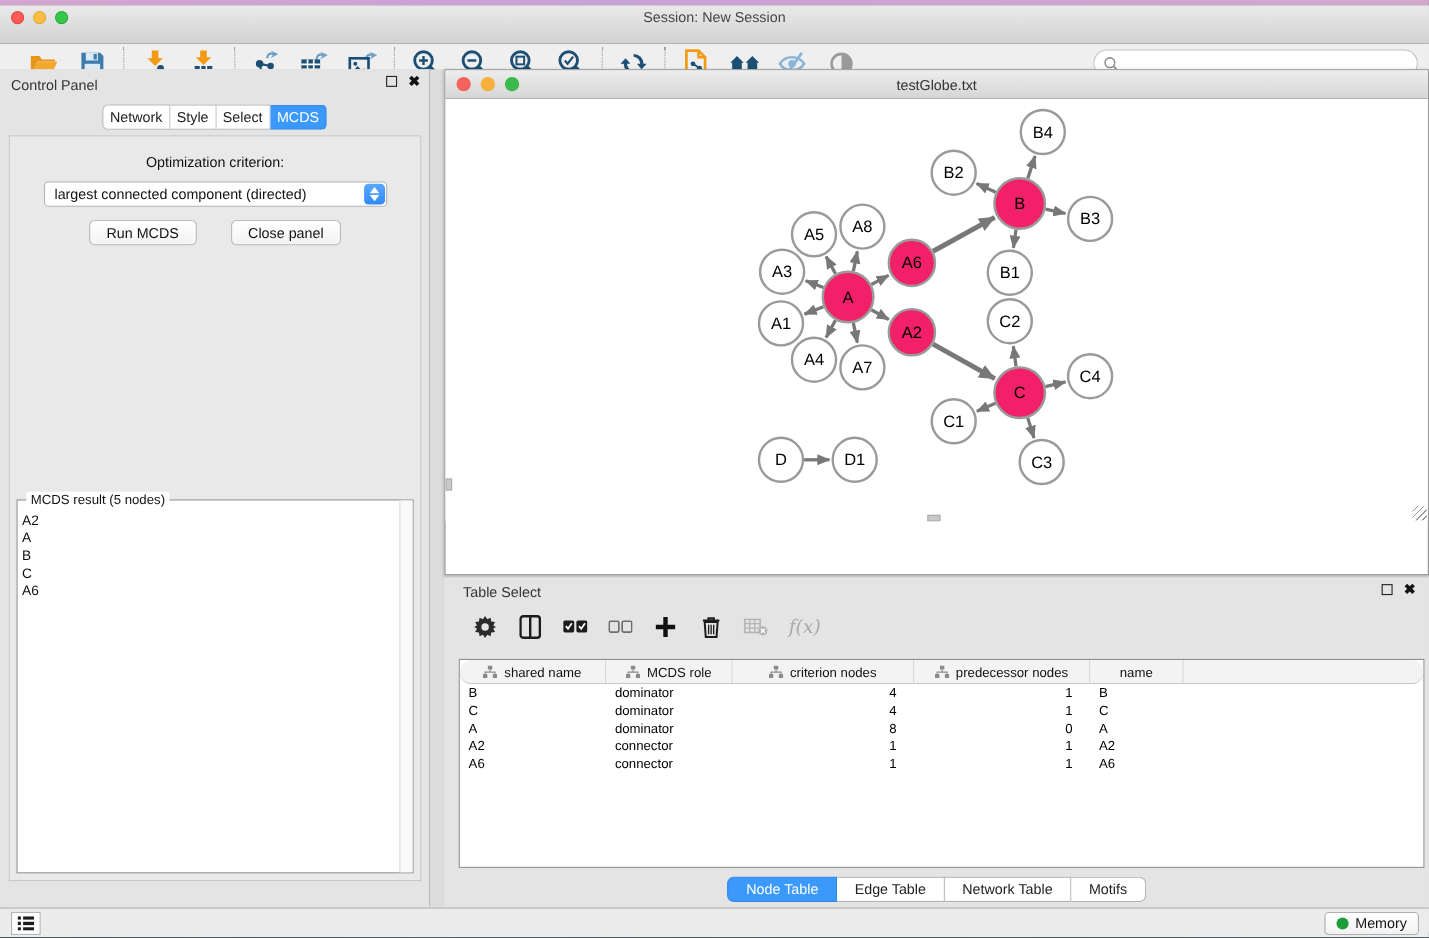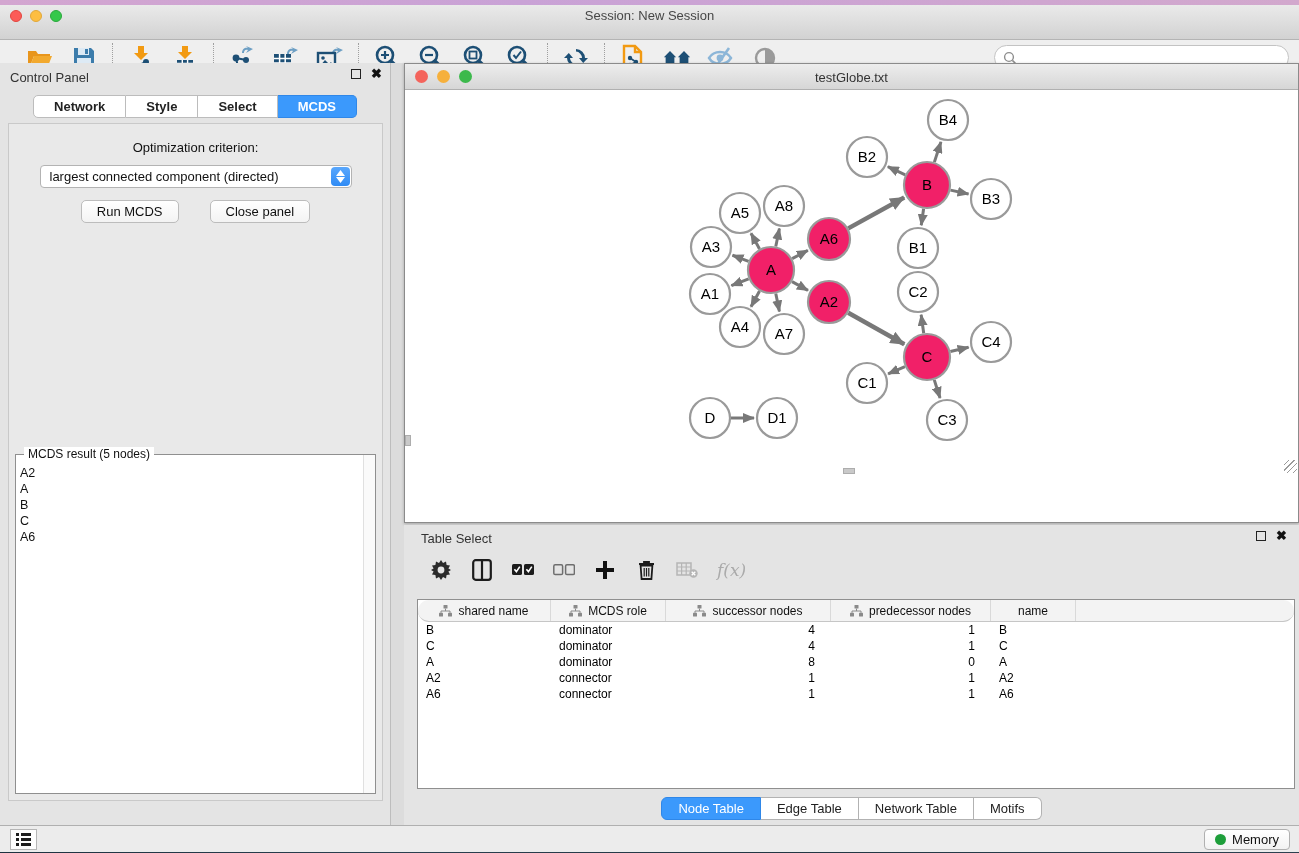--- a/index.html
+++ b/index.html
@@ -42,21 +42,21 @@
   .control-panel { position:absolute; left:0; top:0; width:391px; height:762px;
     background:#e4e4e4; border-right:1px solid #bdbdbd; }
   .panel-head { position:relative; height:28px; }
   .panel-head .panel-title { position:absolute; left:10px; top:7px; font-size:13px; color:#333; }
   .panel-head .panel-icons { position:absolute; right:8px; top:6px; display:flex; gap:10px; align-items:center; }
   .float-glyph { width:10px; height:10px; border:1.6px solid #222; display:inline-block; }
   .close-glyph { font-size:13px; font-weight:bold; color:#111; line-height:10px; }
 
   .seg-tabs { display:flex; justify-content:center; margin-top:4px; }
   .seg-tab { font-size:13px; color:#222; background:#fff; border:1px solid #bcbcbc; border-left:none;
-    padding:3px 20px; cursor:default;font-weight:bold; }
+    padding:3px 6px; cursor:default; }
   .seg-tab:first-child { border-left:1px solid #bcbcbc; border-radius:5px 0 0 5px; }
   .seg-tab:last-child { border-radius:0 5px 5px 0; }
   .seg-tab.active { background:#3b99fc; border-color:#2f87e8; color:#fff; }
 
   .cp-content { position:absolute; left:8px; top:60px; width:375px; height:678px;
     background:#e9e9e9; border:1px solid #c9c9c9; }
   .opt-label { text-align:center; margin-top:16px; font-size:13px; color:#111; }
   .dropdown { position:relative; margin:10px auto 0 auto; width:312px; height:23px; background:#fff;
     border:1px solid #b3b3b3; border-radius:4px; display:flex; align-items:center; }
   .dropdown .dd-text { flex:1; font-size:13px; color:#111; padding-left:9px; white-space:nowrap; }
@@ -558,21 +558,21 @@
               <span>
                 <svg width="13" height="12" viewBox="0 0 13 12">
                   <g fill="#8a8a8a">
                     <rect x="4.5" y="0" width="4" height="3.6" rx="0.5"></rect>
                     <rect x="0" y="7.8" width="4" height="3.6" rx="0.5"></rect>
                     <rect x="9" y="7.8" width="4" height="3.6" rx="0.5"></rect>
                   </g>
                   <path d="M6.5 3.6 V6 M2 7.8 V6 H11 V7.8" stroke="#8a8a8a" fill="none" stroke-width="1"></path>
                 </svg>
               </span>
-              <span>successor nodes</span>
+              <span>criterion nodes</span>
             </div>
             <div class="dt-hcell" style="width: 160px;">
               <span>
                 <svg width="13" height="12" viewBox="0 0 13 12">
                   <g fill="#8a8a8a">
                     <rect x="4.5" y="0" width="4" height="3.6" rx="0.5"></rect>
                     <rect x="0" y="7.8" width="4" height="3.6" rx="0.5"></rect>
                     <rect x="9" y="7.8" width="4" height="3.6" rx="0.5"></rect>
                   </g>
                   <path d="M6.5 3.6 V6 M2 7.8 V6 H11 V7.8" stroke="#8a8a8a" fill="none" stroke-width="1"></path>

